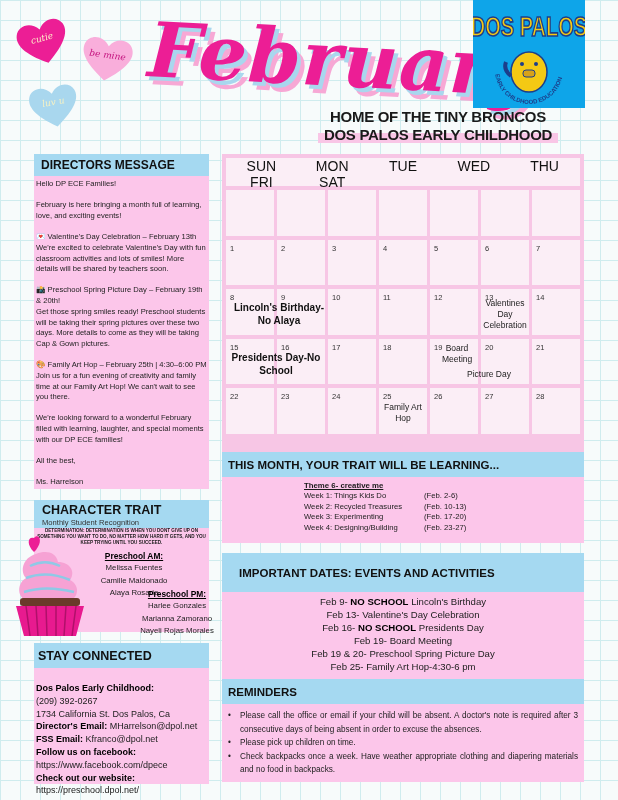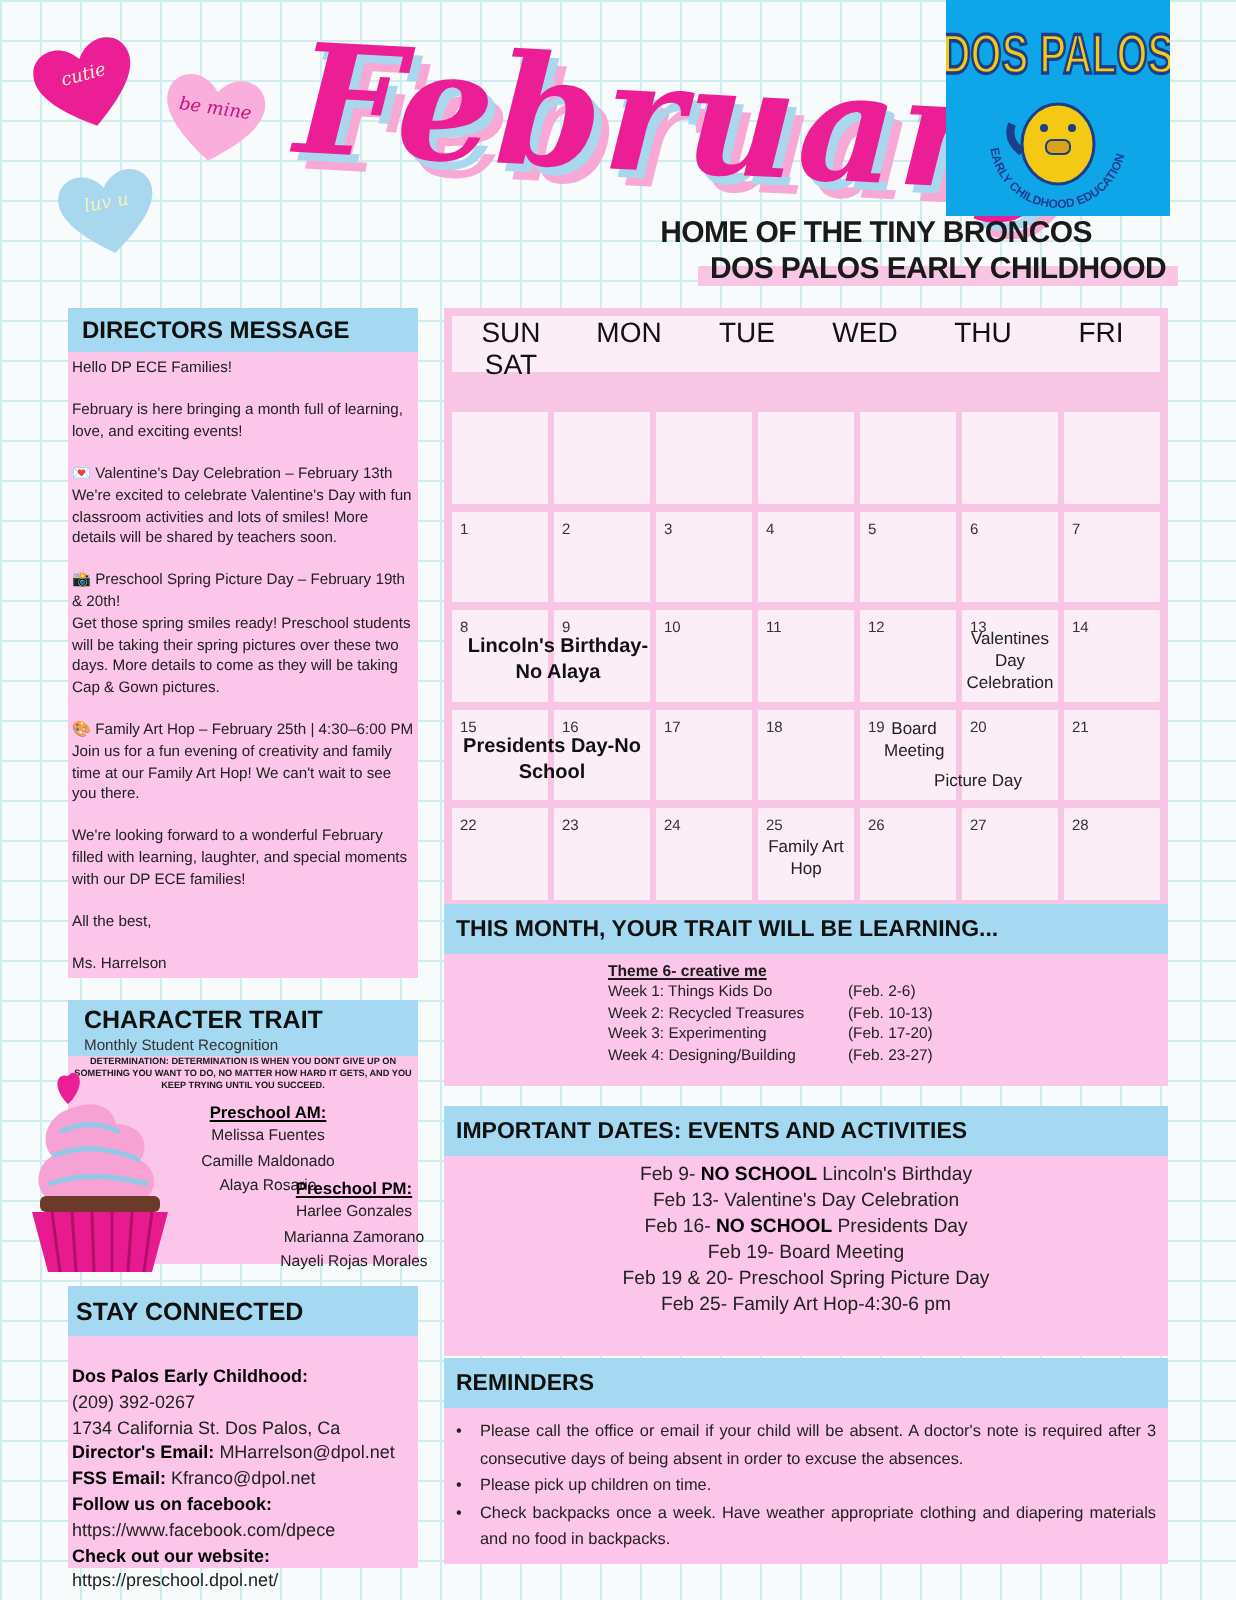--- a/index.html
+++ b/index.html
@@ -67,23 +67,23 @@
   
   .dir-text { font-size: 7.6px; line-height: 10.7px; padding: 3px 2px; color: #222; }
   .dir-text p { margin-bottom: 10.5px; }
 
   
   .cal {
     position: absolute; left: 222px; top: 154px; width: 362px; height: 306px;
     background: #f7c6e5; padding: 4px;
   }
   .cal-head {
-    display: grid; grid-template-columns: repeat(6, 1fr);
+    display: grid; grid-template-columns: repeat(5, 1fr);
     background: #fbeef6; height: 28px; align-items: center;
-    margin-bottom: 20px;
+    margin-bottom: 4px;
   }
   .cal-head span { text-align: center; font-size: 14px; color: #111; }
   .cal-grid {
     display: grid; grid-template-columns: repeat(7, 1fr);
     grid-auto-rows: 45.5px; gap: 4px 3px;
   }
   .cell { background: #fbeef6; position: relative; font-size: 7.5px; }
   .cell .num { position: absolute; left: 4px; top: 4px; color: #333; }
   .cell .ev { position: absolute; text-align: center; font-size: 8.5px; line-height: 11px; color: #222; }
   .ev-big { font-size: 10px !important; font-weight: bold; line-height: 13px !important; color: #111 !important; }
@@ -140,21 +140,21 @@
     <text font-family="Liberation Sans, sans-serif" font-weight="bold" font-size="6" fill="#1c3e8a">
       <textPath href="#ring" startOffset="4%">EARLY CHILDHOOD EDUCATION</textPath>
     </text>
     <defs>
         <path id="ring" d="M22 70 A34 34 0 0 0 90 70"></path>
       </defs>
   </svg>
 </div>
 
 <div class="subtitle" style="top:108px;">HOME OF THE TINY BRONCOS</div>
-<div class="subtitle s2" style="top:126px;margin-left:31px;">DOS PALOS EARLY CHILDHOOD</div>
+<div class="subtitle s2" style="top:126px;">DOS PALOS EARLY CHILDHOOD</div>
 
 <div class="abs" style="left:34px;top:154px;width:175px;border-radius:10px;">
   <div class="sec-head" style="height:22px;font-size:12px;padding-left:7px;">DIRECTORS MESSAGE</div>
   <div class="sec-body dir-text" style="height:313px;">
     <p>Hello DP ECE Families!</p>
     <p>February is here bringing a month full of learning, love, and exciting events!</p>
     <p>
       <span>💌</span>
       <span>Valentine's Day Celebration – February 13th</span><br>
       <span>We're excited to celebrate Valentine's Day with fun classroom activities and lots of smiles! More details will be shared by teachers soon.</span>
@@ -358,21 +358,21 @@
         <span>(Feb. 17-20)</span>
       </div>
     <div class="learn-row">
         <span class="w">Week 4: Designing/Building</span>
         <span>(Feb. 23-27)</span>
       </div>
   </div>
 </div>
 
 <div class="abs" style="left:222px;top:553px;width:362px;">
-  <div class="sec-head" style="height:25px;font-size:11.5px;padding-left:6px;">IMPORTANT DATES: EVENTS AND ACTIVITIES</div>
+  <div class="sec-head" style="height:39px;font-size:11.5px;padding-left:17px;">IMPORTANT DATES: EVENTS AND ACTIVITIES</div>
   <div class="sec-body dates" style="height:100px;">
     <div><span>Feb 9- </span><b>NO SCHOOL</b><span> Lincoln's Birthday</span></div>
     <div><span>Feb 13- Valentine's Day Celebration</span></div>
     <div><span>Feb 16- </span><b>NO SCHOOL</b><span> Presidents Day</span></div>
     <div><span>Feb 19- Board Meeting</span></div>
     <div><span>Feb 19 &amp; 20- Preschool Spring Picture Day</span></div>
     <div><span>Feb 25- Family Art Hop-4:30-6 pm</span></div>
   </div>
 </div>
 

